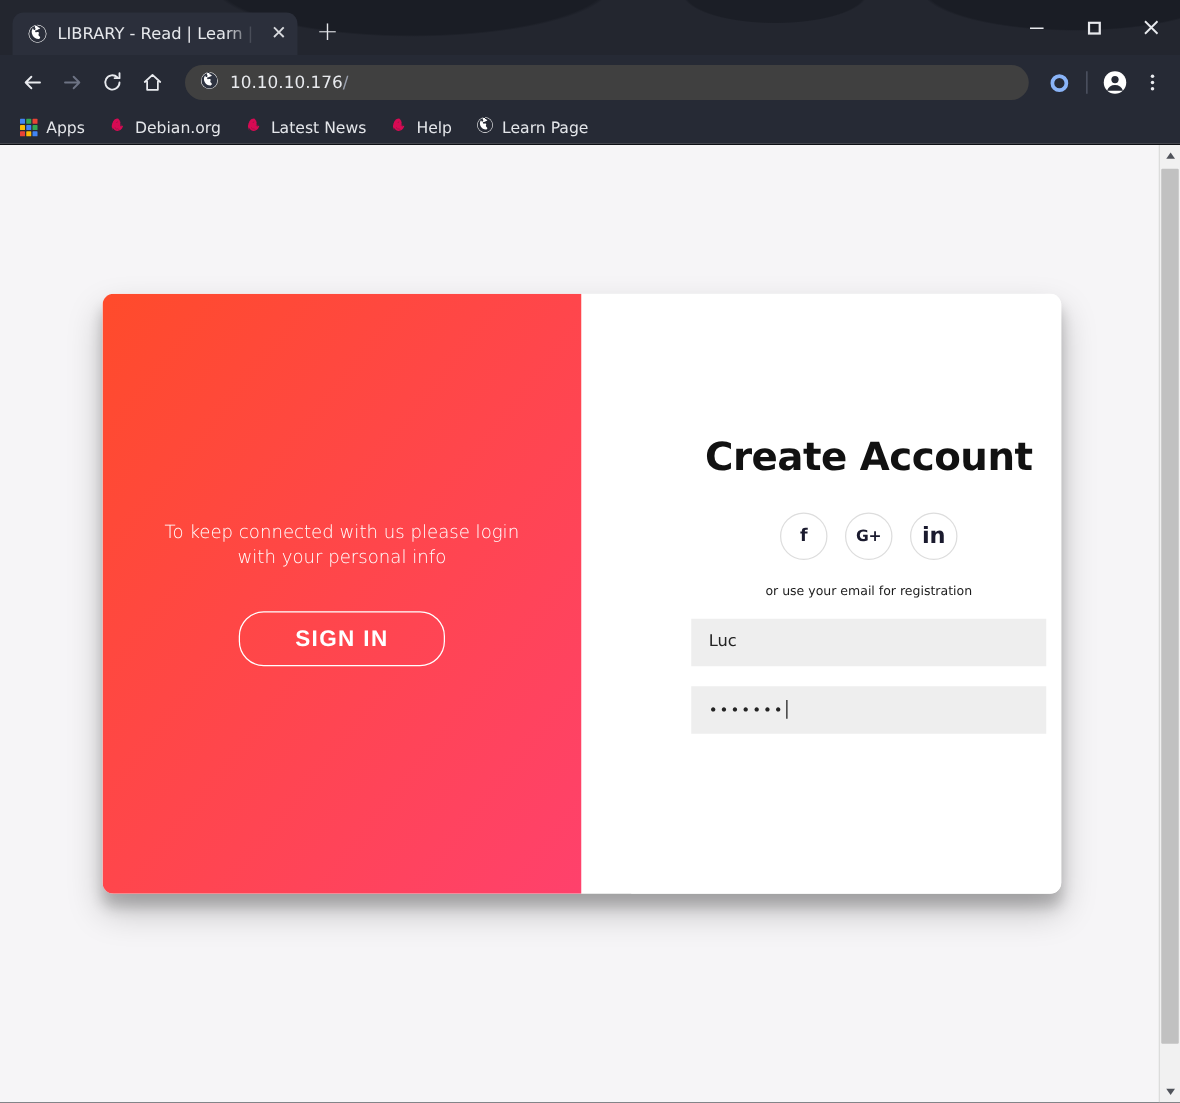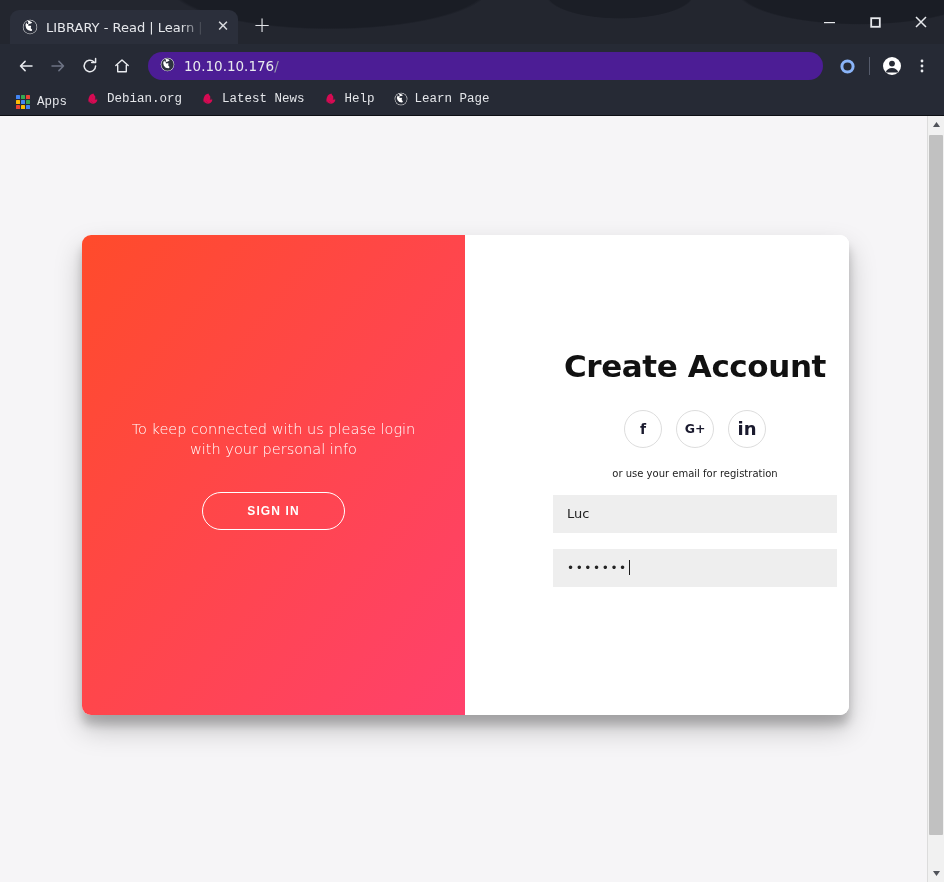--- a/index.html
+++ b/index.html
@@ -117,21 +117,21 @@
     display: flex; align-items: center; justify-content: center;
     border-radius: 50%;
     color: #e9ebef;
     flex: 0 0 auto;
   }
   .tb-icon.disabled { color: #6d7384; }
   .omnibox {
     flex: 1 1 auto;
     height: 28px;
     margin-left: 8px;
-    background: #4c1d95;
+    background: #404040;
     border-radius: 14px;
     display: flex;
     align-items: center;
     padding: 0 12px;
     gap: 9px;
     min-width: 0;
   }
   .omnibox-text {
     color: #e8eaee;
     font-size: 13.5px;
@@ -147,25 +147,25 @@
     height: 27px;
     flex: 0 0 27px;
     background: #262a35;
     display: flex;
     align-items: center;
     padding: 0 12px;
     gap: 0;
   }
   .bm {
     display: flex;
+    align-items: center;
     gap: 7px;
     padding: 2px 9px 2px 4px;
     border-radius: 4px;
     margin-right: 6px;
-    font-family: Liberation Mono, monospace;
   }
   .bm-label {
     color: #e4e6ea;
     font-size: 12.5px;
     white-space: nowrap;
   }
   .apps-grid {
     width: 14px; height: 14px;
     display: grid;
     grid-template-columns: repeat(3, 4px);
@@ -248,21 +248,21 @@
     font-size: 14.5px;
     line-height: 1.36;
     font-weight: 300;
     margin: 0 0 32px;
     max-width: 310px;
   }
   .ghost-btn {
     border: 1px solid #ffffff;
     background: transparent;
     color: #ffffff;
-    font-size: 12px;
+    font-size: 18px;
     font-weight: bold;
     letter-spacing: 1.1px;
     padding: 12px 44px;
     border-radius: 20px;
     text-transform: uppercase;
     line-height: 1;
   }
 
   
   .form-panel {

